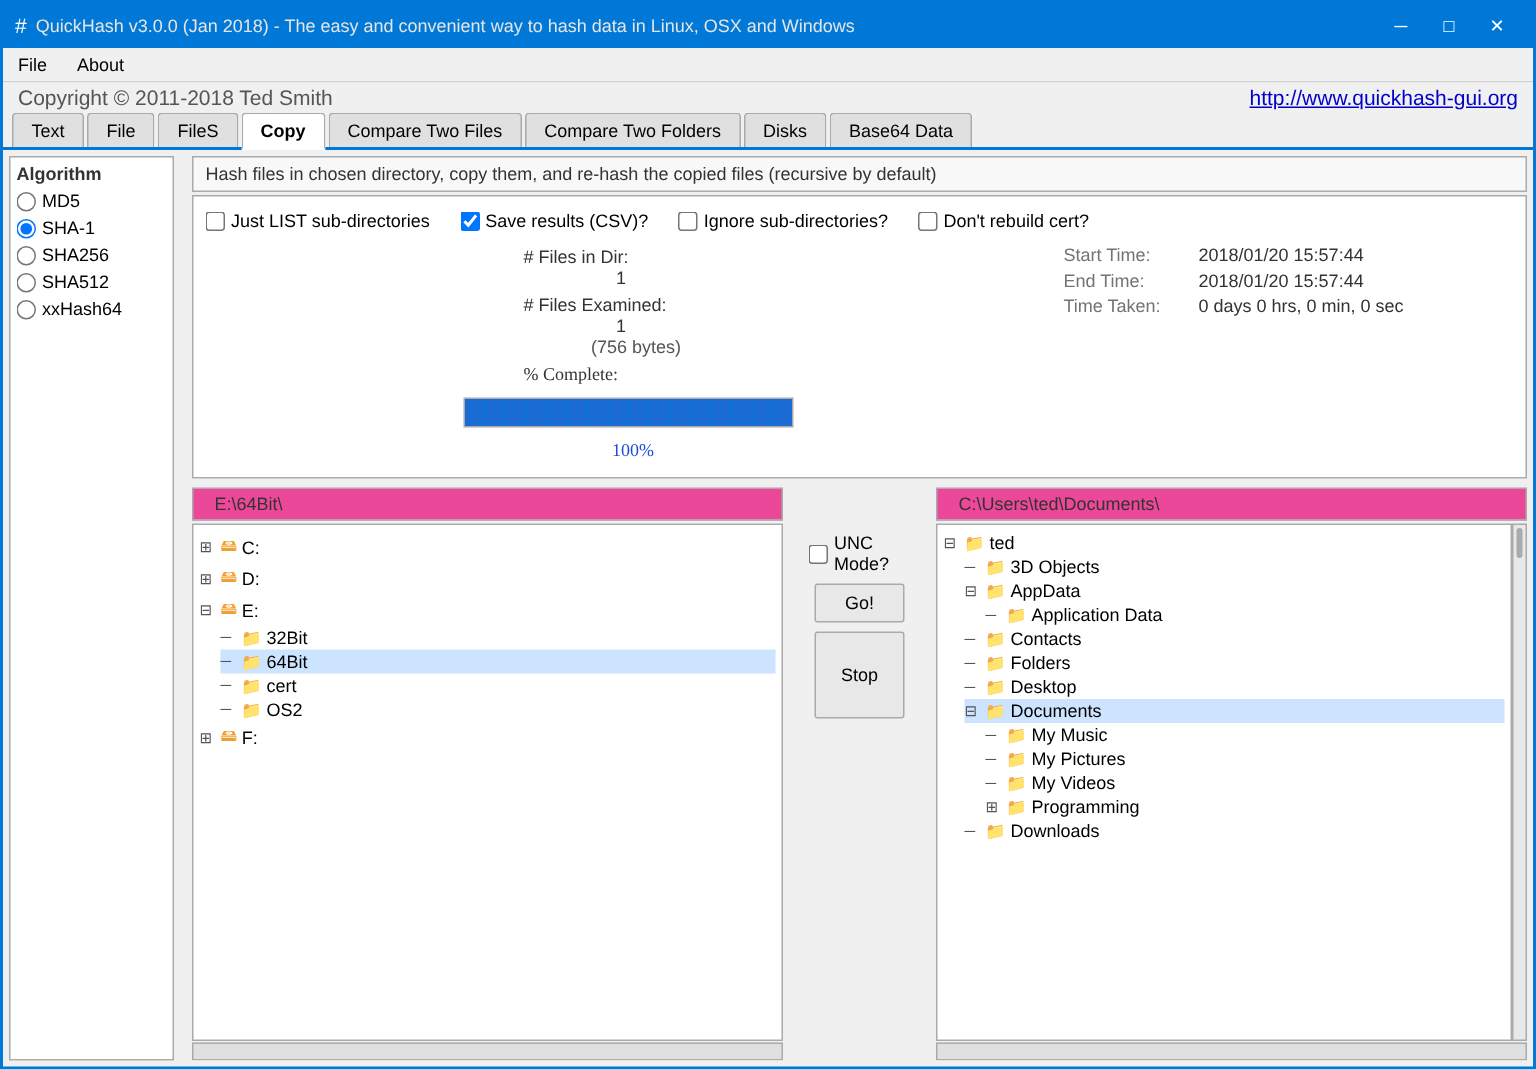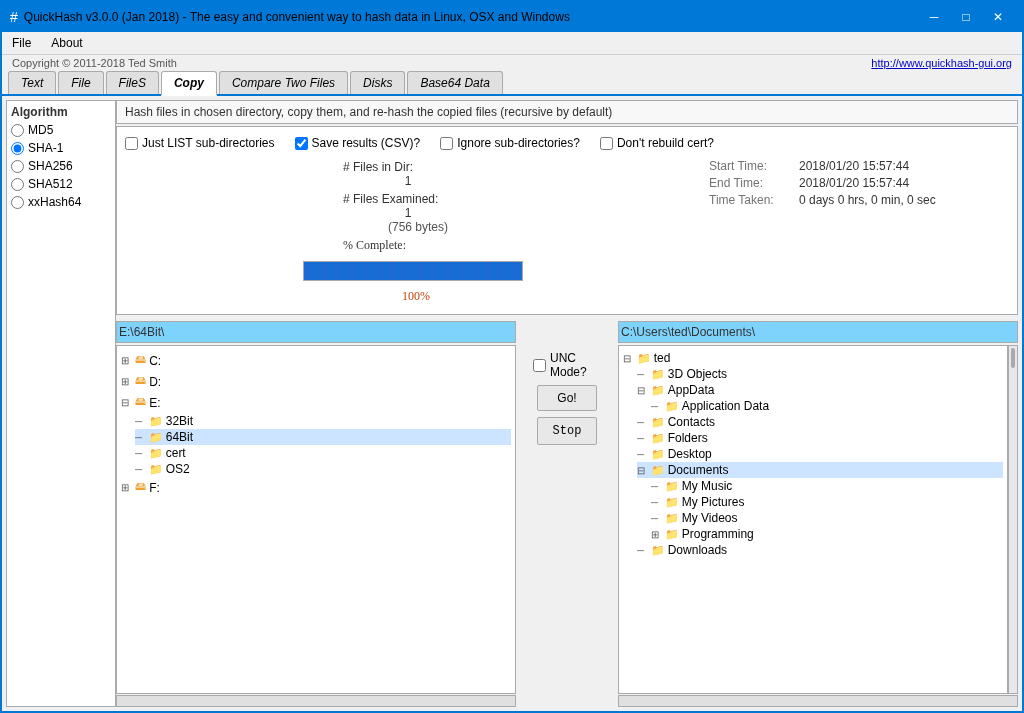--- a/index.html
+++ b/index.html
@@ -32,21 +32,21 @@
       display: flex;
       align-items: center;
       gap: 6px;
     }
     .title-bar-icon {
       color: white;
       font-size: 14px;
     }
     .title-bar-text {
       font-size: 12px;
-      color: #000000;
+      color: #e5e5e5;
     }
     .title-bar-buttons {
       display: flex;
       gap: 0;
     }
     .title-bar-btn {
       width: 32px;
       height: 22px;
       background: transparent;
       border: none;
@@ -68,34 +68,33 @@
     .menu-item {
       padding: 2px 6px;
       cursor: pointer;
       font-size: 12px;
     }
     .copyright-bar {
       display: flex;
       justify-content: space-between;
       align-items: center;
       padding: 2px 10px;
-      font-size: 11px;
+      font-size: 14px;
       background: #f0f0f0;
       flex-shrink: 0;
     }
     .copyright-text { color: #555; }
     .website-link { color: #0000cc; text-decoration: underline; cursor: pointer; }
     .tabs-bar {
       display: flex;
       align-items: flex-start;
       padding: 0 6px;
       background: #f0f0f0;
       border-bottom: 2px solid #0078d7;
       flex-shrink: 0;
-      font-style: italic;
     }
     .tab {
       padding: 4px 12px;
       border: 1px solid #aaa;
       border-bottom: none;
       background: #e0e0e0;
       cursor: pointer;
       font-size: 12px;
       margin-right: 2px;
       border-radius: 3px 3px 0 0;
@@ -104,21 +103,21 @@
       background: white;
       border-bottom: 2px solid white;
       margin-bottom: -2px;
       font-weight: bold;
     }
     .main-content {
       display: flex;
       flex: 1;
       overflow: hidden;
       padding: 4px;
-      gap: 0;
+      gap: 12px;
     }
     .sidebar {
       width: 110px;
       flex-shrink: 0;
       border: 1px solid #aaa;
       background: white;
       padding: 4px;
     }
     .sidebar-title {
       font-weight: bold;
@@ -212,21 +211,21 @@
       border: 1px solid #aaa;
       overflow: hidden;
     }
     .progress-fill {
       height: 100%;
       background: #0078d7;
       display: flex;
     }
     .progress-percent {
       font-size: 12px;
-      color: #c2410c;
+      color: #1d4ed8;
     }
     .time-stat-row {
       display: flex;
       align-items: center;
       font-size: 12px;
       margin: 3px 0;
     }
     .time-label {
       width: 90px;
       color: #737373;
@@ -240,23 +239,23 @@
       overflow: hidden;
       min-height: 0;
     }
     .folder-panel {
       display: flex;
       flex-direction: column;
       flex: 1;
       min-width: 0;
     }
     .folder-path-bar {
-      background: #7dd3fc;
-      border: 1px solid #aaa;
-      padding: 3px 2px;
+      background: #ec4899;
+      border: 1px solid #aaa;
+      padding: 3px 14px;
       font-size: 12px;
       color: #333;
       margin-bottom: 2px;
     }
     .folder-tree {
       border: 1px solid #aaa;
       background: white;
       flex: 1;
       overflow-y: auto;
       overflow-x: auto;
@@ -302,28 +301,27 @@
       padding: 5px 0;
       background: #e8e8e8;
       border: 1px solid #aaa;
       cursor: pointer;
       font-size: 12px;
       text-align: center;
       border-radius: 2px;
     }
     .stop-button {
       width: 60px;
-      padding: 6px 0;
+      padding: 21px 0;
       background: #e8e8e8;
       border: 1px solid #aaa;
       cursor: pointer;
       font-size: 12px;
       text-align: center;
       border-radius: 2px;
-      font-family: Liberation Mono, monospace;
     }
     .scrollbar-h {
       height: 12px;
       background: #e0e0e0;
       border: 1px solid #aaa;
       margin-top: 1px;
     }
   </style>
 </head>
 <body>
@@ -351,20 +349,21 @@
     <span class="copyright-text">Copyright © 2011-2018 Ted Smith</span>
     <span class="website-link">http://www.quickhash-gui.org</span>
   </div>
 
   <div class="tabs-bar">
     <div class="tab">Text</div>
     <div class="tab">File</div>
     <div class="tab">FileS</div>
     <div class="tab active">Copy</div>
     <div class="tab">Compare Two Files</div>
+    <div class="tab">Compare Two Folders</div>
     <div class="tab">Disks</div>
     <div class="tab">Base64 Data</div>
   </div>
 
   <div class="main-content">
 
     <div class="sidebar">
       <div class="sidebar-title">Algorithm</div>
       <label class="radio-option">
         <input type="radio" name="algorithm" style="">

